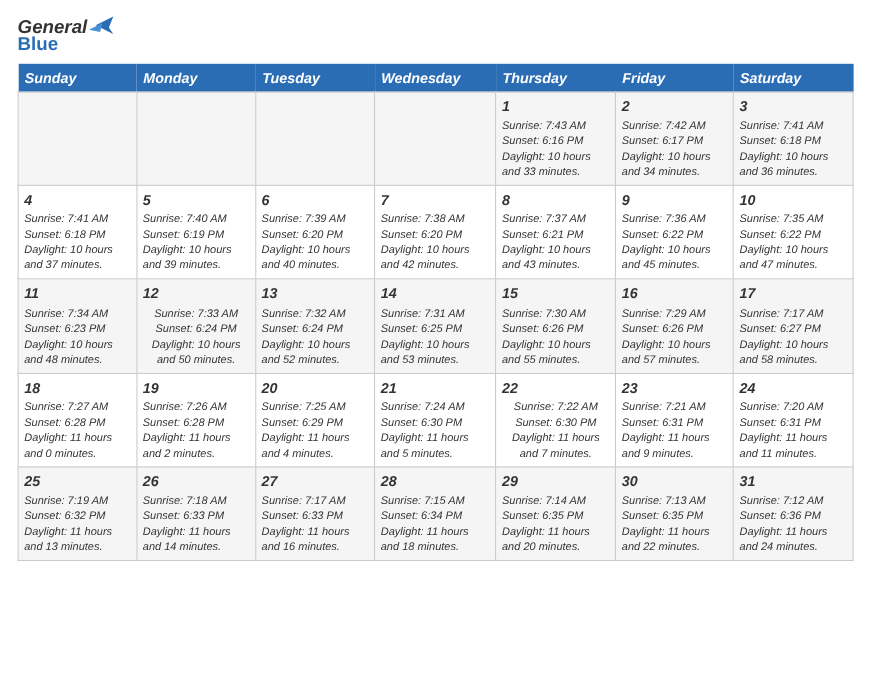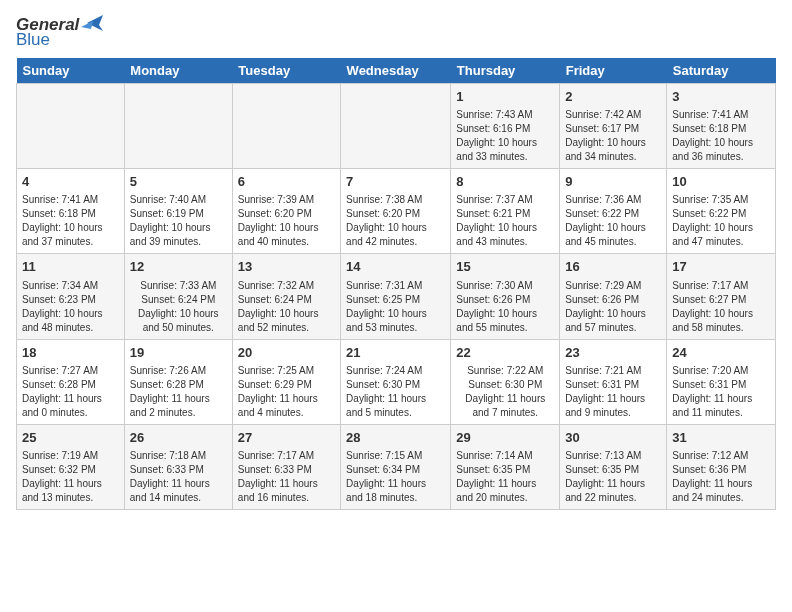--- a/index.html
+++ b/index.html
@@ -30,20 +30,21 @@
       color: #333;
     }
     .subtitle {
       font-size: 16px;
       color: #555;
     }
     table {
       width: 100%;
       border-collapse: collapse;
       font-size: 11px;
+      font-style: italic;
     }
     thead tr th {
       background-color: #2a6db5;
       color: #fff;
       text-align: left;
       padding: 5px 6px;
       font-size: 13px;
       font-weight: bold;
     }
     tbody tr td {
@@ -79,21 +80,21 @@
 <div class="header-area">
   <div class="logo">
     <div style="display:flex;flex-direction:column;line-height:1">
       <div style="display:flex;align-items:center;font-style:italic;">
         <span style="font-size:17px;font-weight:bold;color:#333;">General</span>
         <svg width="22" height="20" viewBox="0 0 22 20" style="margin-left:2px;margin-top:-4px;">
           <polygon points="6,10 22,2 18,12 22,18" fill="#2a6db5"></polygon>
           <polygon points="0,14 12,8 10,16" fill="#4a8fd5"></polygon>
         </svg>
       </div>
-      <span style="font-size:17px;font-weight:normal;color:#2a6db5;margin-top:-2px;">Blue</span>
+      <span style="font-size:17px;font-weight:bold;color:#2a6db5;margin-top:-2px;">Blue</span>
     </div>
   </div>
   <div class="title-area">
     <div class="month-title"></div>
     <div class="subtitle"></div>
   </div>
 </div>
 
 <table>
   <thead>

